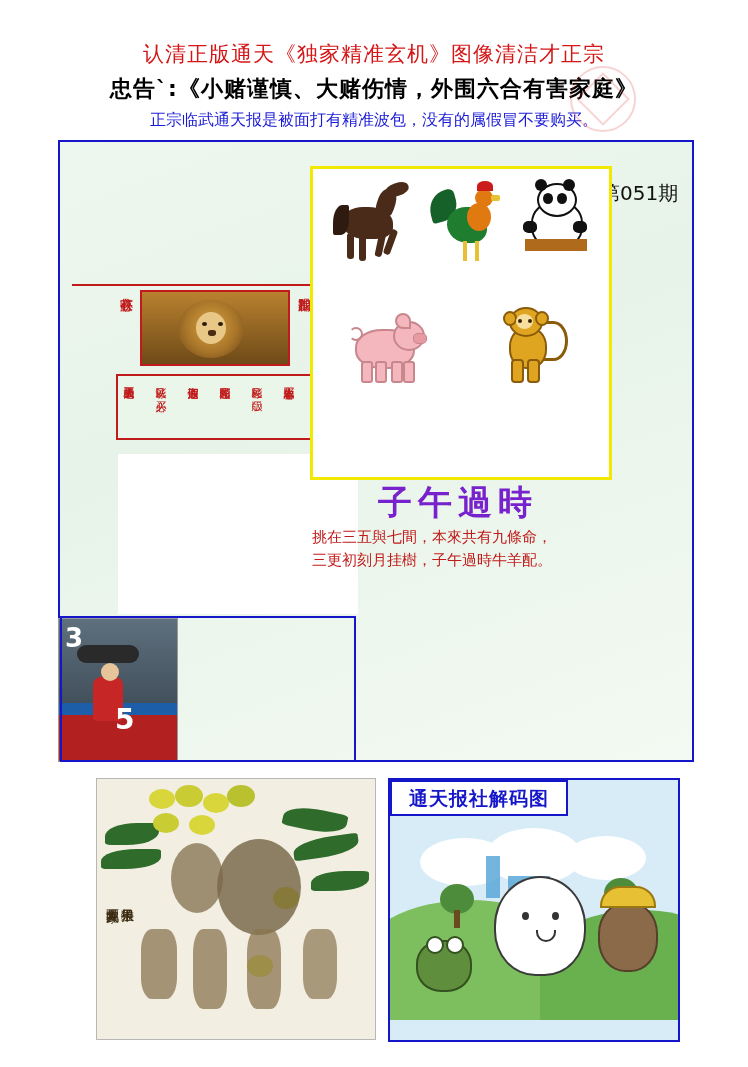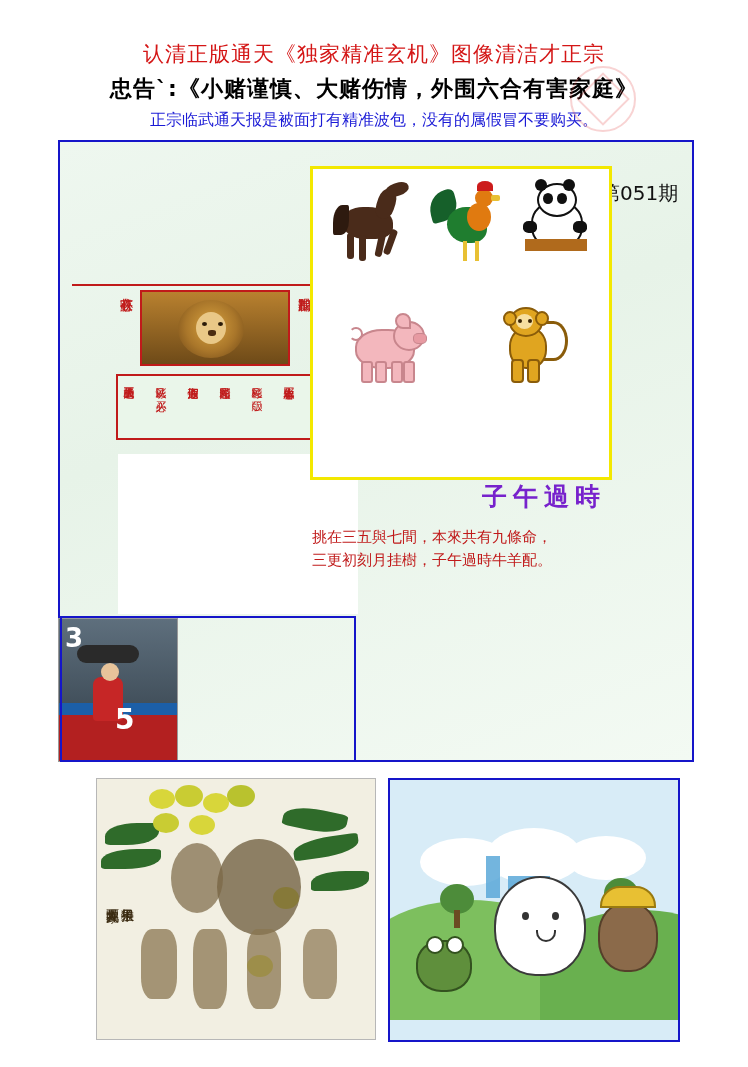--- a/index.html
+++ b/index.html
@@ -90,21 +90,21 @@
 
   
   .mk-body{position:absolute;left:30px;top:30px;width:34px;height:38px;background:#e0a520;border:2px solid #8a5c0a;border-radius:45%;}
   .mk-head{position:absolute;left:30px;top:10px;width:30px;height:26px;background:#e0a520;border:2px solid #8a5c0a;border-radius:50%;}
   .mk-face{position:absolute;left:37px;top:17px;width:17px;height:15px;background:#f7dfa0;border-radius:50%;}
   .mk-ear{position:absolute;width:10px;height:11px;background:#e0a520;border:2px solid #8a5c0a;border-radius:50%;top:14px;}
   .mk-tail{position:absolute;left:60px;top:24px;width:26px;height:34px;border:3px solid #8a5c0a;border-radius:0 60% 60% 0;border-left:none;}
   .mk-leg{position:absolute;width:9px;height:20px;background:#e0a520;border:2px solid #8a5c0a;border-radius:4px;}
   .mk-eye{position:absolute;width:4px;height:4px;background:#3a2404;border-radius:50%;top:22px;}
 
-  .zodiac-title{position:absolute;left:310px;top:480px;width:296px;text-align:right;color:#7722cc;font-size:25px;
+  .zodiac-title{position:absolute;left:310px;top:480px;width:296px;text-align:center;color:#7722cc;font-size:34px;
                 font-weight:bold;font-family:"DejaVu Serif",serif;letter-spacing:6px;}
   .zodiac-lines{position:absolute;left:312px;top:526px;width:300px;color:#c01a1a;font-size:15px;line-height:23px;
                 font-family:"DejaVu Serif",serif;text-align:left;}
 
   
   .photo2{position:absolute;left:58px;top:618px;width:118px;height:142px;border:1px solid #999;overflow:hidden;
           background:linear-gradient(#5e6f7d,#2f3b45);}
   .p2-mat{position:absolute;left:0;bottom:0;width:100%;height:46px;background:#b32020;}
   .p2-mat2{position:absolute;left:0;bottom:46px;width:100%;height:12px;background:#1c5fa8;}
   .p2-fig{position:absolute;left:34px;top:58px;width:30px;height:44px;background:#c62626;border-radius:8px 8px 4px 4px;}
@@ -291,20 +291,23 @@
   <div class="blob" style="left:74px;top:64px;width:52px;height:70px;background:#7a6744;opacity:.7;"></div>
   <div class="blob" style="left:44px;top:150px;width:36px;height:70px;background:#8a7550;opacity:.75;border-radius:30%;"></div>
   <div class="blob" style="left:96px;top:150px;width:34px;height:80px;background:#8a7550;opacity:.75;border-radius:30%;"></div>
   <div class="blob" style="left:150px;top:150px;width:34px;height:80px;background:#8a7550;opacity:.75;border-radius:30%;"></div>
   <div class="blob" style="left:206px;top:150px;width:34px;height:70px;background:#8a7550;opacity:.7;border-radius:30%;"></div>
   <div class="art-txt" style="white-space:pre-line;">猴子担果
 吴家晖九岁画</div>
 </div>
 
 <div class="cartoon">
+  <div class="cart-title">
+    <span>通天报社解码图</span>
+  </div>
   <div class="hill" style="left:-30px;top:120px;width:220px;height:120px;"></div>
   <div class="hill" style="left:150px;top:130px;width:200px;height:110px;background:#69b04f;"></div>
   <div class="cloud" style="left:30px;top:58px;width:90px;height:48px;"></div>
   <div class="cloud" style="left:96px;top:48px;width:96px;height:56px;"></div>
   <div class="cloud" style="left:176px;top:56px;width:80px;height:44px;"></div>
   <div class="tree" style="left:50px;top:104px;width:34px;height:30px;"></div>
   <div class="trunk" style="left:64px;top:130px;width:6px;height:18px;"></div>
   <div class="tree" style="left:214px;top:98px;width:34px;height:30px;"></div>
   <div class="trunk" style="left:228px;top:124px;width:6px;height:18px;"></div>
   <div class="smudge" style="left:96px;top:76px;width:14px;height:42px;"></div>

